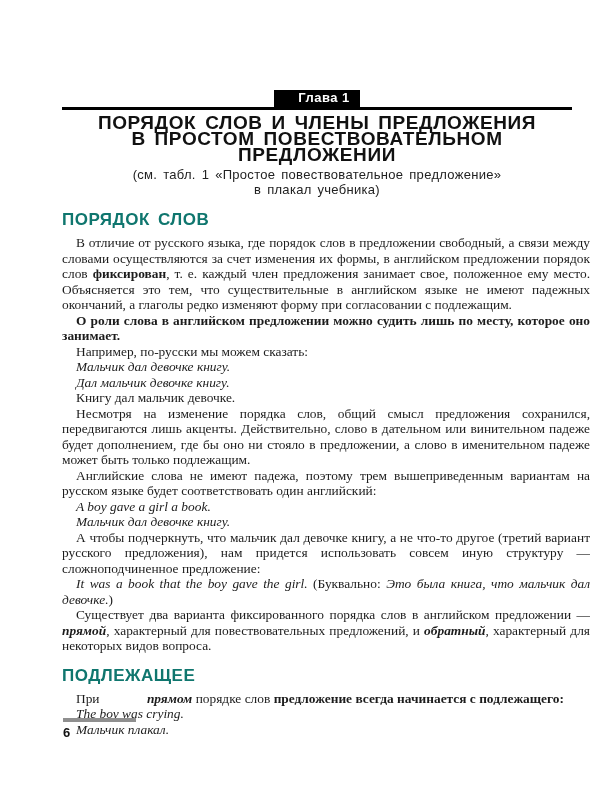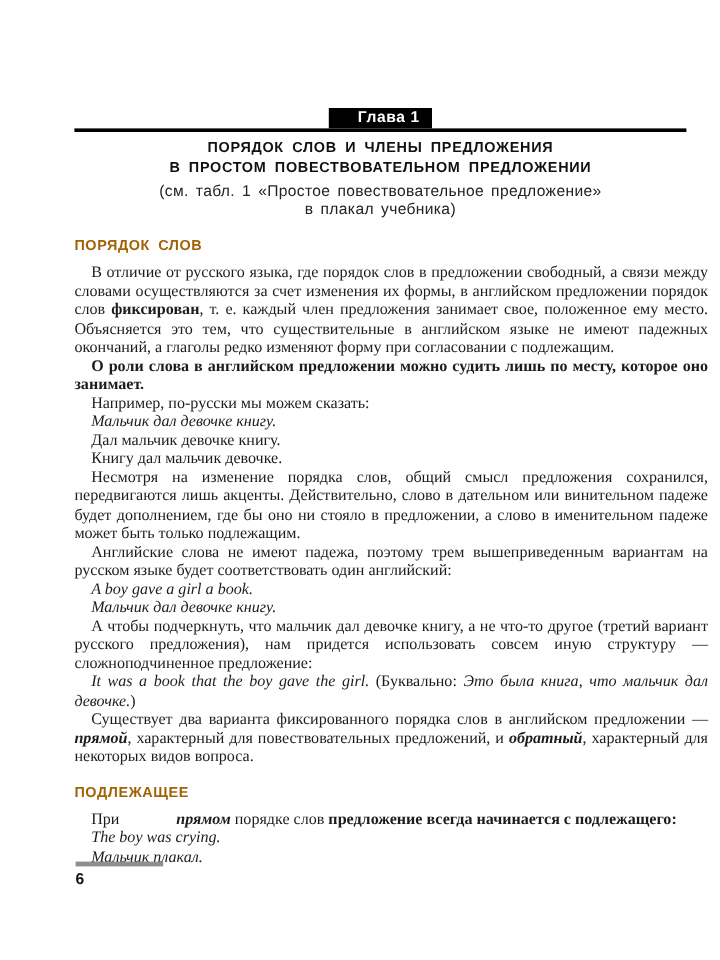--- a/index.html
+++ b/index.html
@@ -40,21 +40,21 @@
   }
   .header-rule {
     height: 3px;
     background: #000000;
     margin: 0;
   }
   .page-title {
     margin: 5px 0 0 0;
     font-family: "Liberation Sans", sans-serif;
     font-weight: bold;
-    font-size: 12px;
+    font-size: 19px;
     line-height: 16px;
     text-align: center;
     letter-spacing: 0.6px;
     word-spacing: 3px;
     color: #111111;
   }
   .page-subtitle {
     margin: 4px 0 0 0;
     font-family: "Liberation Sans", sans-serif;
     font-size: 13px;
@@ -63,26 +63,26 @@
     letter-spacing: 0.3px;
     word-spacing: 2px;
     color: #222222;
   }
   .content {
     margin-top: 15px;
   }
   .section-heading {
     font-family: "Liberation Sans", sans-serif;
     font-weight: bold;
-    font-size: 12px;
+    font-size: 17px;
     line-height: 16px;
     letter-spacing: 0.5px;
     word-spacing: 3px;
     margin: 14px 0 7px 0;
-    color: #a16207;
+    color: #0f766e;
   }
   .para {
     margin: 0;
     font-size: 13.4px;
     line-height: 15.5px;
     text-align: justify;
   }
   .para.indent {
     text-indent: 14px;
   }
@@ -122,21 +122,21 @@
         <span>в плакал учебника)</span>
       </div>
     </div>
 
     <div class="content" id="content">
         <h2 class="section-heading">ПОРЯДОК СЛОВ</h2>
         <p class="para indent"><span>В отличие от русского языка, где порядок слов в предложении свободный, а связи между словами осуществляются за счет изменения их формы, в английском предложении порядок слов </span><span style="font-weight: bold;">фиксирован</span><span>, т. е. каждый член предложения занимает свое, положенное ему место. Объясняется это тем, что существительные в английском языке не имеют падежных окончаний, а глаголы редко изменяют форму при согласовании с подлежащим.</span></p>
         <p class="para indent"><span style="font-weight: bold;">О роли слова в английском предложении можно судить лишь по месту, которое оно занимает.</span></p>
         <p class="para indent"><span>Например, по-русски мы можем сказать:</span></p>
         <p class="para indent"><span style="font-style: italic;">Мальчик дал девочке книгу.</span></p>
-        <p class="para indent"><span style=" margin-top: 17px;">Дал мальчик девочке книгу.</span></p>
+        <p class="para indent"><span style="font-style: italic; margin-top: 17px;">Дал мальчик девочке книгу.</span></p>
         <p class="para indent"><span style="">Книгу дал мальчик девочке.</span></p>
         <p class="para indent"><span>Несмотря на изменение порядка слов, общий смысл предложения сохранился, передвигаются лишь акценты. Действительно, слово в дательном или винительном падеже будет дополнением, где бы оно ни стояло в предложении, а слово в именительном падеже может быть только подлежащим.</span></p>
         <p class="para indent"><span>Английские слова не имеют падежа, поэтому трем вышеприведенным вариантам на русском языке будет соответствовать один английский:</span></p>
         <p class="para indent"><span style="font-style: italic;">A boy gave a girl a book.</span></p>
         <p class="para indent"><span style="font-style: italic;">Мальчик дал девочке книгу.</span></p>
         <p class="para indent"><span>А чтобы подчеркнуть, что мальчик дал девочке книгу, а не что-то другое (третий вариант русского предложения), нам придется использовать совсем иную структуру — сложноподчиненное предложение:</span></p>
         <p class="para indent"><span style="font-style: italic;">It was a book that the boy gave the girl.</span><span> (Буквально: </span><span style="font-style: italic;">Это была книга, что мальчик дал девочке.</span><span>)</span></p>
         <p class="para indent"><span>Существует два варианта фиксированного порядка слов в английском предложении — </span><span style="font-weight: bold; font-style: italic; margin-top: 17px;">прямой</span><span>, характерный для повествовательных предложений, и </span><span style="font-weight: bold; font-style: italic;">обратный</span><span>, характерный для некоторых видов вопроса.</span></p>
         <h2 class="section-heading">ПОДЛЕЖАЩЕЕ</h2>
         <p class="para indent"><span>При </span><span style="font-weight: bold; font-style: italic; margin-left: 44px;">прямом</span><span> порядке слов </span><span style="font-weight: bold;">предложение всегда начинается с подлежащего:</span></p>

